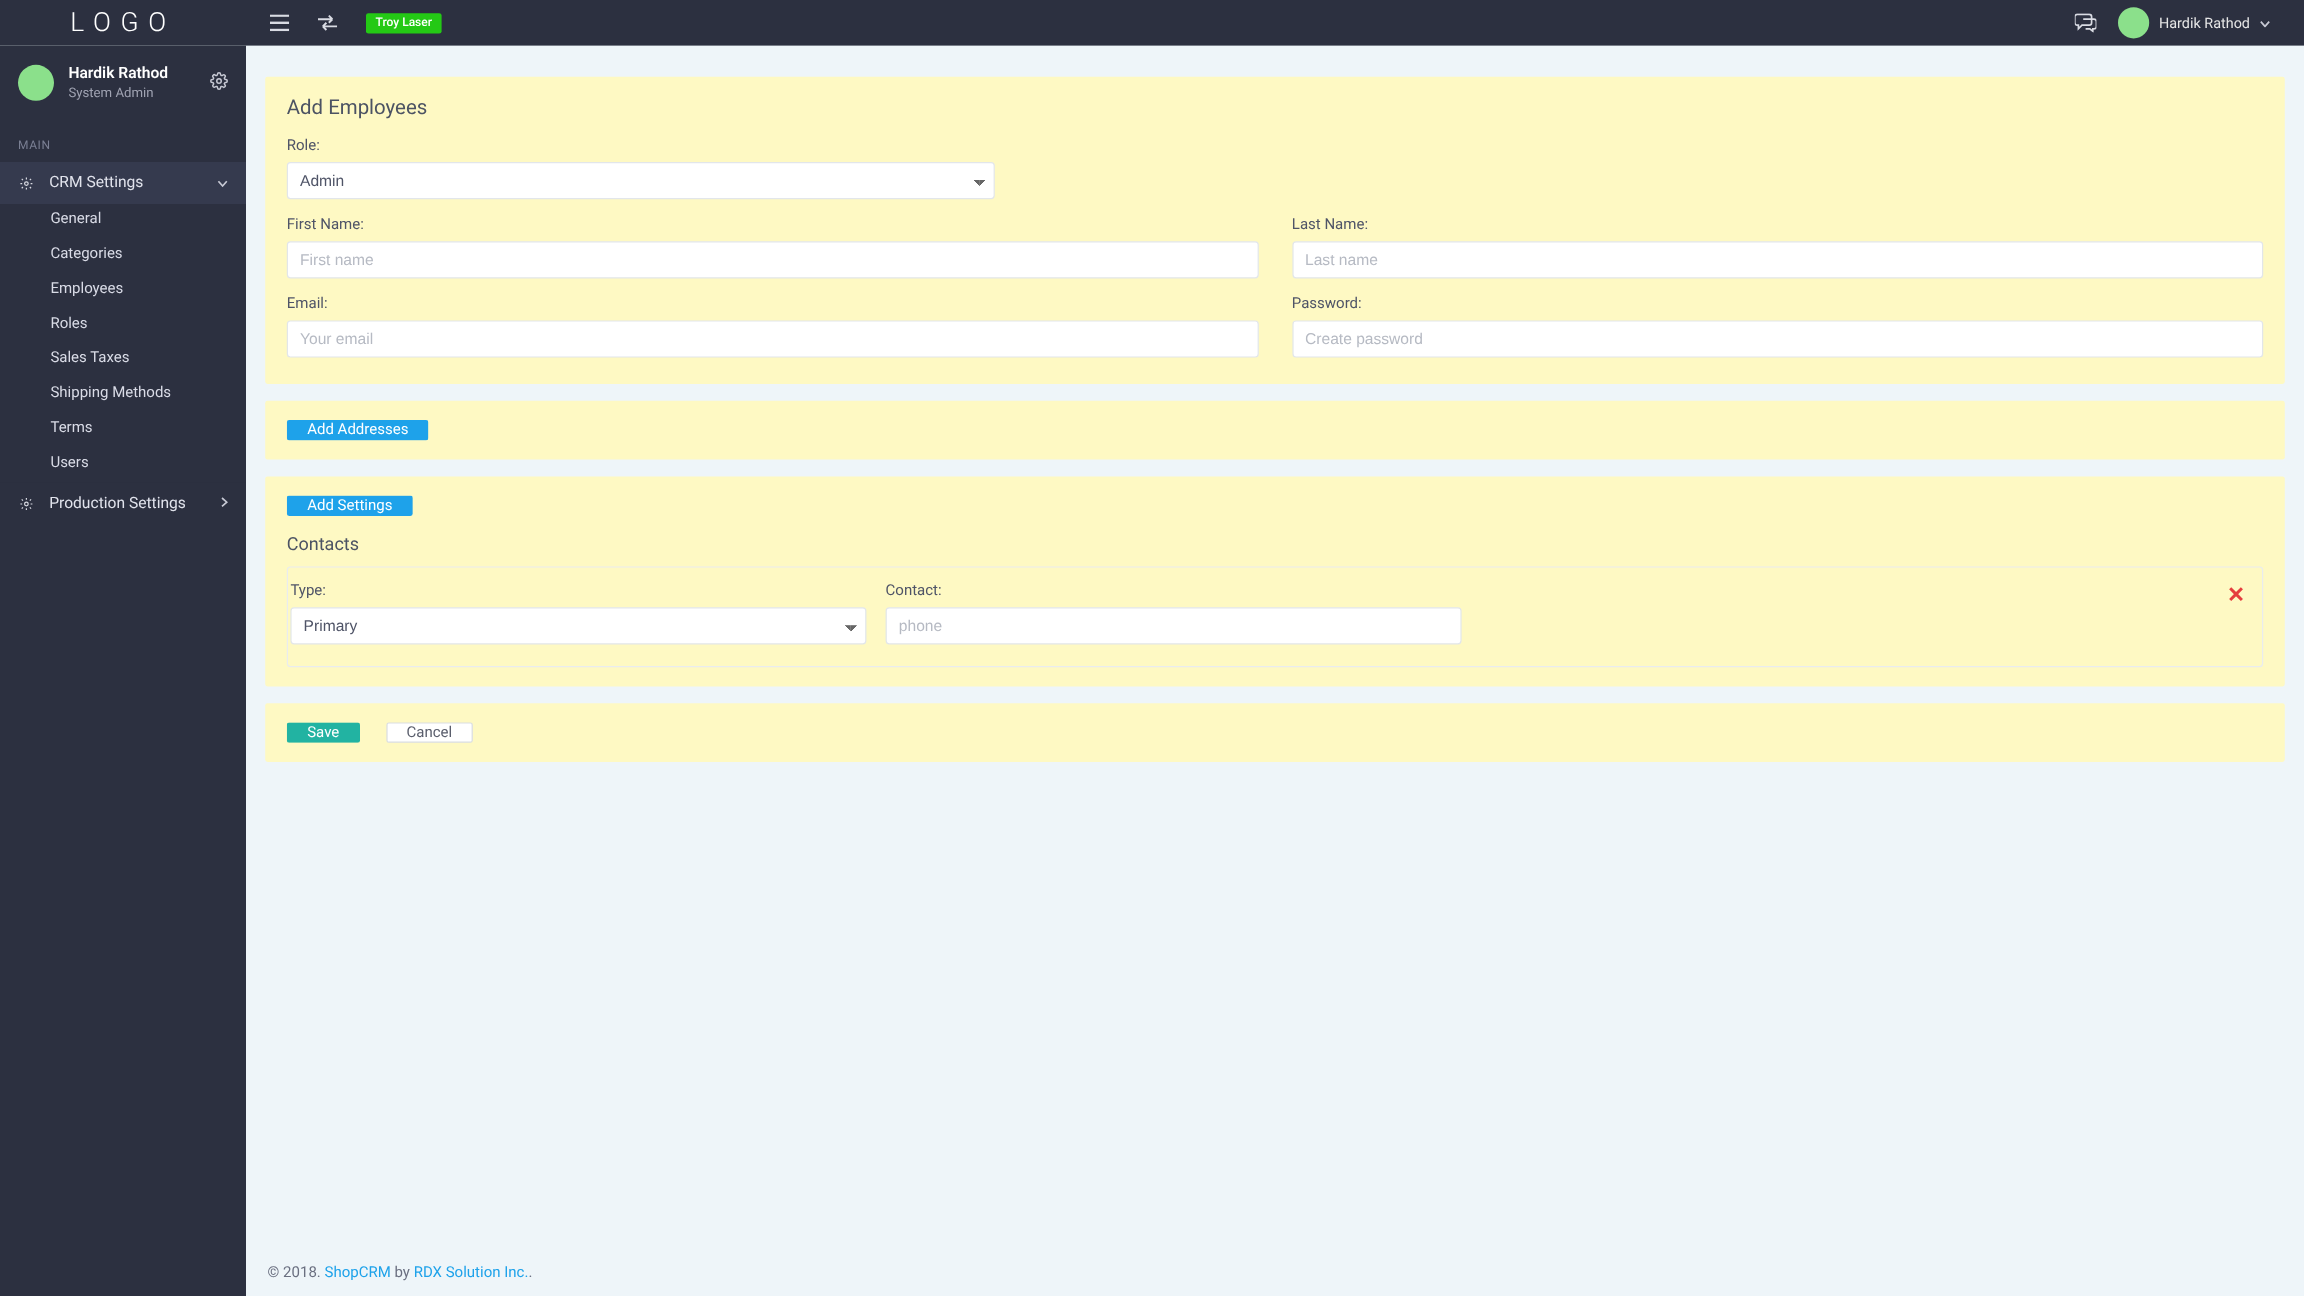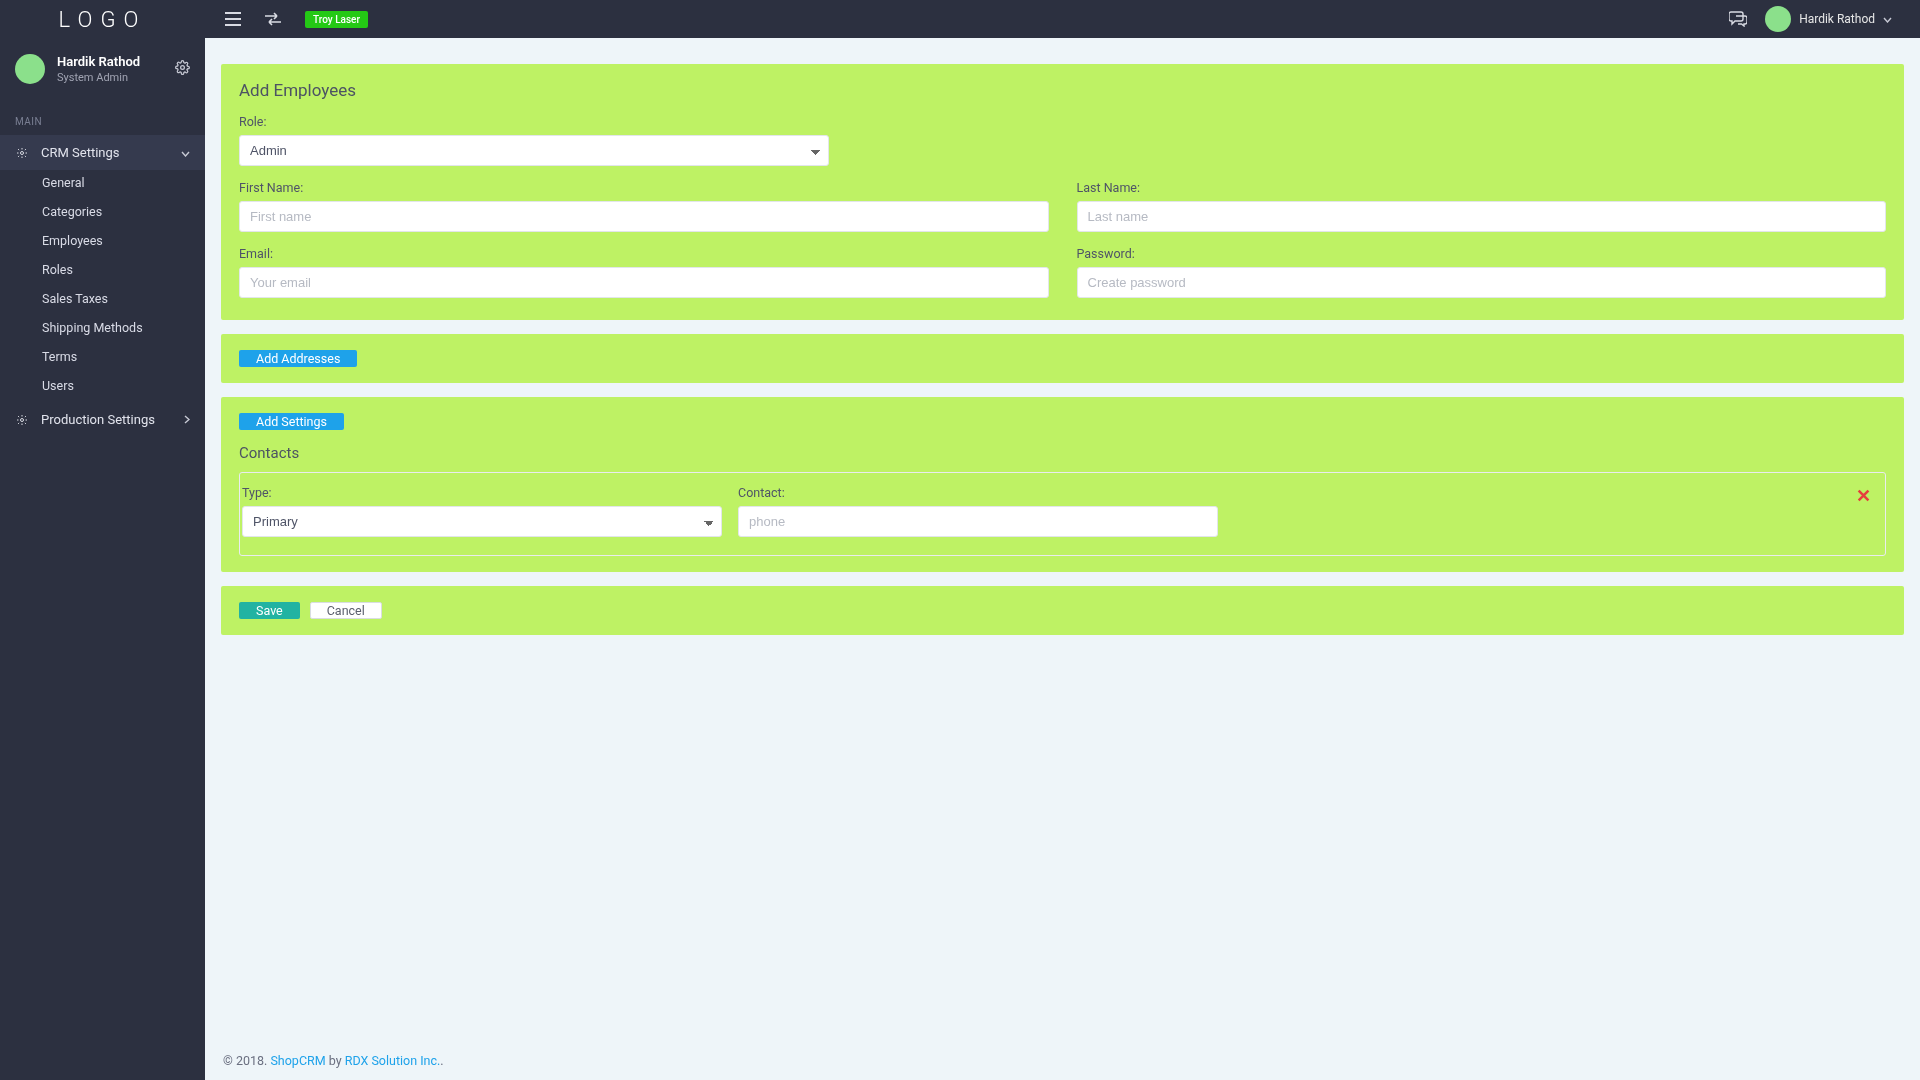--- a/index.html
+++ b/index.html
@@ -160,21 +160,21 @@
     overflow-y: auto;
     display: flex;
     flex-direction: column;
   }
   .content {
     padding: 26px 16px 10px 16px;
     flex: 1;
   }
 
   .card {
-    background: #bef264;
+    background: #fef9c3;
     border-radius: 2px;
     margin-bottom: 14px;
   }
   .card-body {
     padding: 16px 18px;
   }
   .card-title {
     font-size: 17px;
     font-weight: 400;
     color: #4c5363;
@@ -252,21 +252,21 @@
     color: #e53e3e;
     font-size: 18px;
     font-weight: 600;
     cursor: pointer;
     padding-top: 0px;
   }
 
   .actions-bar {
     padding: 16px 18px;
     display: flex;
-    gap: 10px;
+    gap: 22px;
   }
 
   .footer {
     padding: 12px 18px;
     font-size: 12.5px;
     color: #6a6f80;
     background: #eef5f9;
   }
   .footer a { color: #1ea2ea; text-decoration: none; }
 </style>

